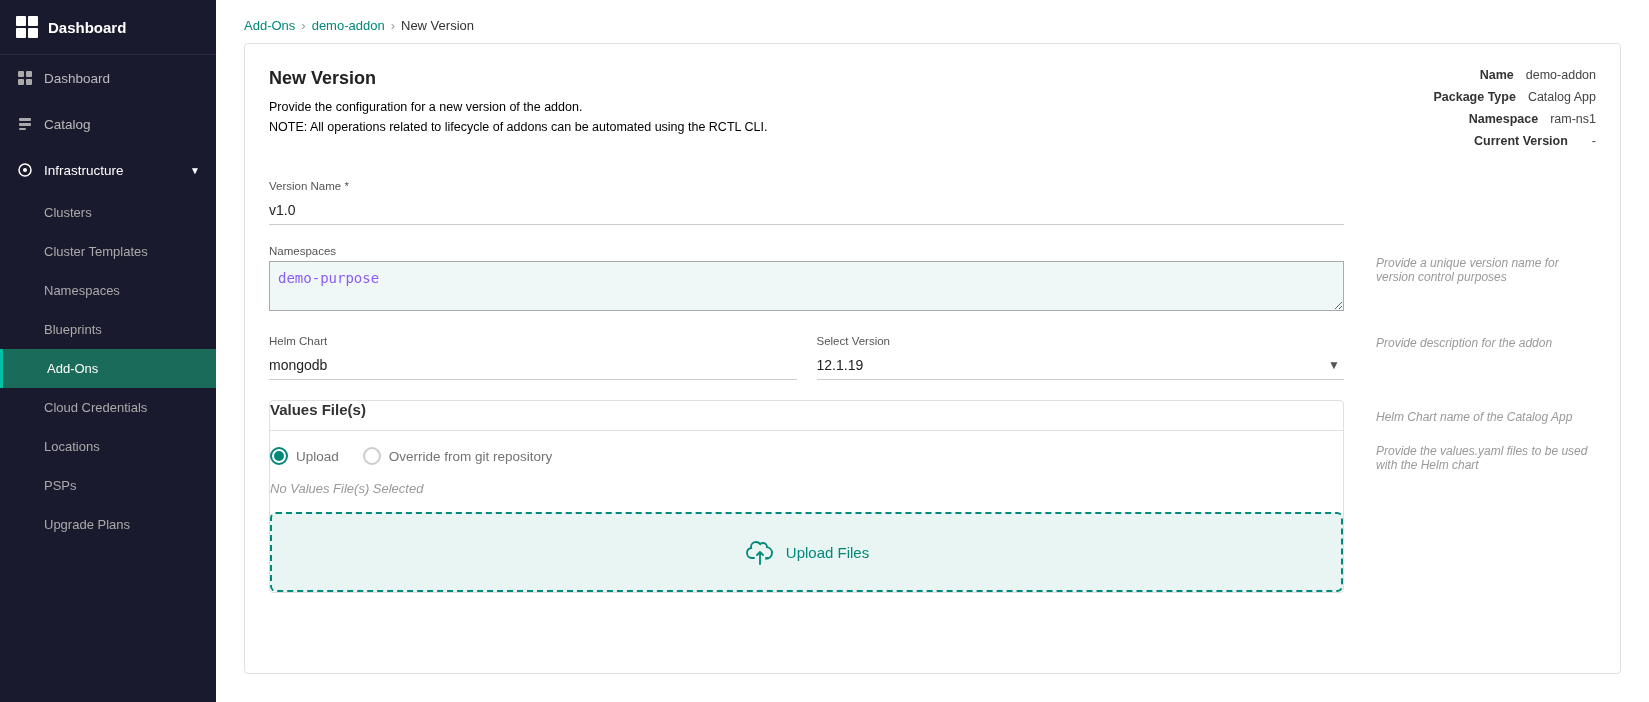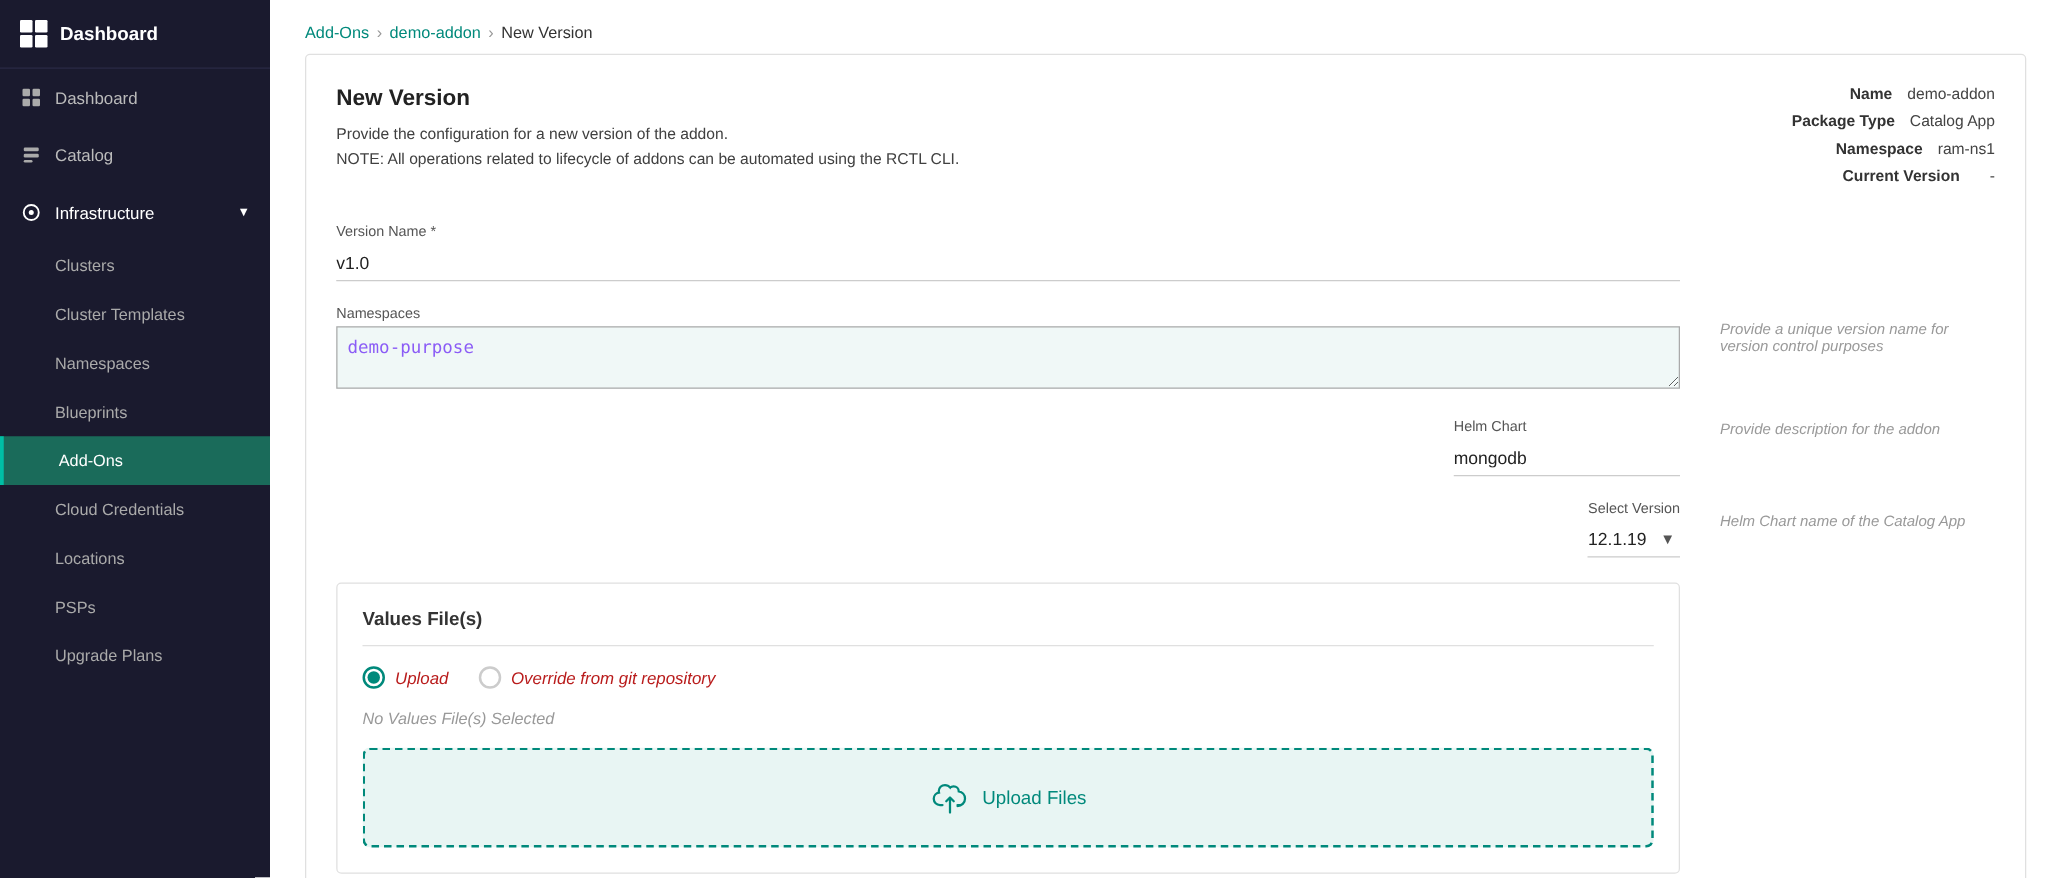--- a/index.html
+++ b/index.html
@@ -109,21 +109,21 @@
     }
 
     .form-title {
       font-size: 18px;
       font-weight: 600;
       color: #222;
       margin-bottom: 8px;
     }
     .form-subtitle {
       font-size: 12.5px;
-      color: #404040;
+      color: #000000;
       line-height: 1.6;
       margin-bottom: 24px;
     }
 
     .form-row {
       margin-bottom: 20px;
     }
     .form-label {
       font-size: 11.5px;
       color: #555;
@@ -150,21 +150,20 @@
       min-height: 44px;
       background: #f0f8f7;
       font-weight: 400;
     }
 
     .form-row-inline {
       display: flex;
       gap: 20px;
       margin-bottom: 20px;
       align-items: flex-end;
-      flex-direction: column;
     }
     .form-col { flex: 1; }
     .select-wrapper {
       position: relative;
       border-bottom: 1px solid #ccc;
     }
     .form-select {
       width: 100%;
       border: none;
       padding: 6px 0;
@@ -182,21 +181,20 @@
       transform: translateY(-50%);
       pointer-events: none;
       font-size: 12px;
       color: #555;
     }
 
     
     .values-section {
       border: 1px solid #e0e0e0;
       border-radius: 4px;
-      padding: 20px;
       margin-top: 8px;
     }
     .values-title {
       font-size: 15px;
       font-weight: 600;
       color: #333;
       margin-bottom: 16px;
       padding-bottom: 12px;
       border-bottom: 1px solid #e0e0e0;
     }
@@ -204,23 +202,22 @@
       display: flex;
       gap: 24px;
       align-items: center;
       margin-bottom: 16px;
     }
     .radio-option {
       display: flex;
       align-items: center;
       gap: 8px;
       font-size: 13.5px;
-      color: #b91c1c;
+      color: #737373;
       cursor: pointer;
-      font-style: italic;
     }
     .radio-circle {
       width: 18px; height: 18px;
       border-radius: 50%;
       border: 2px solid #ccc;
       display: flex; align-items: center; justify-content: center;
       flex-shrink: 0;
     }
     .radio-circle.checked {
       border-color: #00897b;
@@ -453,18 +450,19 @@
               <span class="upload-label">Upload Files</span>
             </div>
           </div>
         </div>
 
         <div style="width:220px; flex-shrink:0; padding-top:0;">
           <div style="height:64px;"></div>
           <div class="info-hint" style="margin-bottom:52px;margin-top:12px;">Provide a unique version name for version control purposes</div>
           <div class="info-hint" style="margin-bottom:60px;">Provide description for the addon</div>
           <div class="info-hint" style="margin-bottom:20px;">Helm Chart name of the Catalog App</div>
+          <div class="info-hint" style="margin-top:16px;">Provide the values.yaml files to be used with the Helm chart</div>
         </div>
       </div>
     </div>
 
   </div>
 </main>
 
 </body></html>

